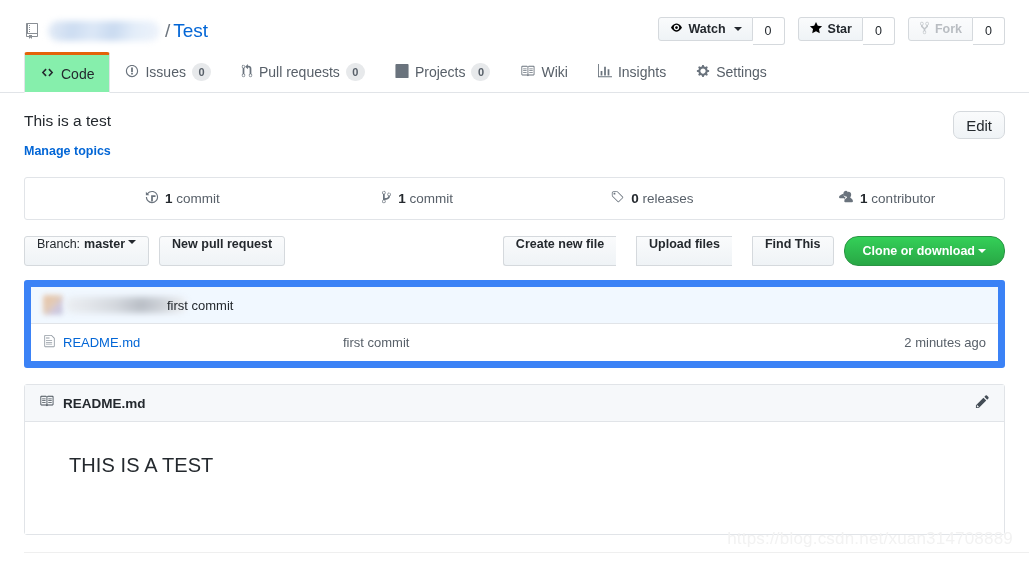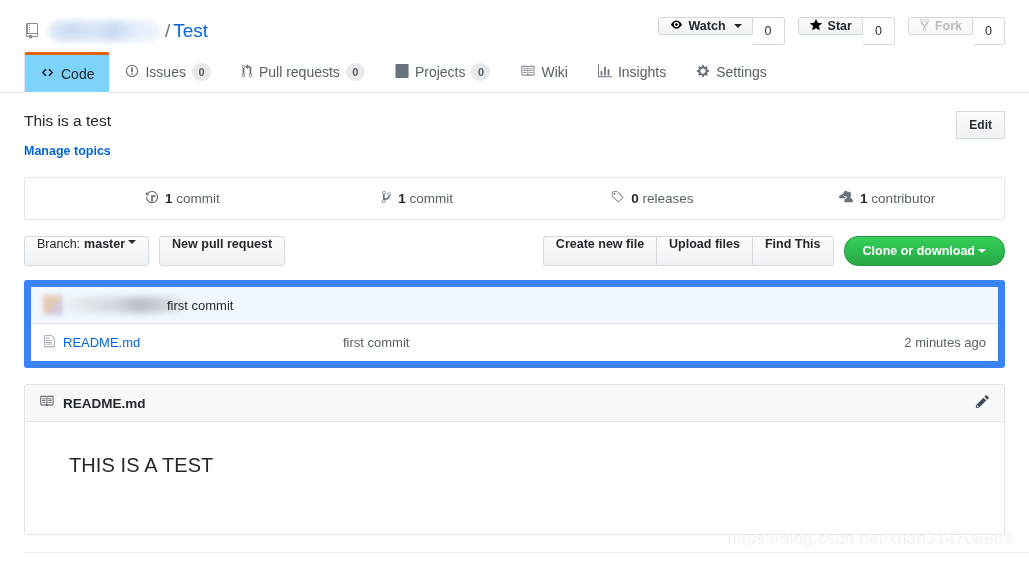--- a/index.html
+++ b/index.html
@@ -30,21 +30,21 @@
     margin: 0 2px 0 2px;
     vertical-align: middle;
   }
   .slash { color:#6a737d; margin: 0 3px; font-weight:400; }
   .repo-name { color:#0366d6; font-weight:400; font-size:19px; text-decoration:none; }
 
   .head-actions { margin-left:auto; display:flex; align-items:center; gap:13px; }
   .btn-group { display:flex; align-items:stretch; }
   .btn-social {
     display:flex; align-items:center; gap:5px;
-    height:18px; padding:0 10px;
+    height:24px; padding:0 10px;
     font-size:12.5px; font-weight:600; color:#24292e;
     background: linear-gradient(#fafbfc,#eff3f6);
     border:1px solid #d5d9dd;
     border-radius:3px 0 0 3px;
     white-space:nowrap;
   }
   .btn-social.disabled { color:#b9bdc2; background: linear-gradient(#fbfcfd,#f4f6f8); }
   .btn-social.disabled svg { fill:#c3c7cb; }
   .count-box {
     display:flex; align-items:center; justify-content:center;
@@ -66,21 +66,21 @@
   }
   .tab {
     display:flex; align-items:center; gap:6px;
     padding: 0 15px; height:40px;
     font-size:14px; color:#586069; text-decoration:none;
     position:relative; cursor:pointer;
     background:transparent;
   }
   .tab.selected {
     color:#24292e;
-    background:#7dd3fc;
+    background:#86efac;
     border:1px solid #e1e4e8;
     border-bottom-color:#fff;
     border-radius:3px 3px 0 0;
     border-top:3px solid #e36209;
     margin-bottom:-1px;
     height:41px;
     padding-top:0;
   }
   .tab .tcount {
     display:inline-flex; align-items:center; justify-content:center;
@@ -92,23 +92,23 @@
 
   
   .container { padding: 0 24px; }
 
   .about-row { display:flex; align-items:flex-start; padding-top:18px; }
   .about-left { flex:1; }
   .repo-desc { font-size:15.5px; color:#24292e; line-height:1.3; }
   .manage-topics { display:inline-block; margin-top:13px; font-size:12.5px; color:#0366d6; text-decoration:none; font-weight:600; }
   .btn-edit {
     height:28px; padding:0 12px;
-    font-size:12px; font-weight:700; color:#24292e;
+    font-size:15px; font-weight:400; color:#24292e;
     background: linear-gradient(#fafbfc,#eff3f6);
-    border:1px solid #d5d9dd; border-radius:0;
+    border:1px solid #d5d9dd; border-radius:7px;
     cursor:pointer;
   }
 
   
   .numbers {
     display:flex; margin-top:18px;
     border:1px solid #e1e4e8; border-radius:3px;
     background:#fff;
   }
   .numbers li {
@@ -126,21 +126,21 @@
     height:30px; padding:0 12px;
     display:inline-flex; align-items:flex-start;
     font-size:12.5px; font-weight:600; color:#24292e;
     background: linear-gradient(#fafbfc,#eff3f6);
     border:1px solid #d5d9dd; border-radius:3px;
     cursor:pointer; white-space:nowrap;
   }
   .btn-branch { margin-right:10px; font-weight:400; color:#24292e; }
   .btn-branch b { font-weight:700; margin-left:4px; }
   .toolbar-right { margin-left:auto; display:flex; align-items:center; }
-  .bgroup { display:flex; }
+  .bgroup { display:flex;gap:20px; }
   .bgroup .btn { border-radius:0; border-right-width:0; }
   .bgroup .btn:first-child { border-radius:3px 0 0 3px; }
   .bgroup .btn:last-child { border-radius:0 3px 3px 0; border-right-width:1px; }
   .btn-clone {
     margin-left:10px;
     background: linear-gradient(#34d058,#28a745);
     border:1px solid #2a9544;
     color:#fff; height:30px; padding:0 18px;
     display:inline-flex; align-items:center;
     font-size:12.5px; font-weight:600; border-radius:14px; cursor:pointer;

